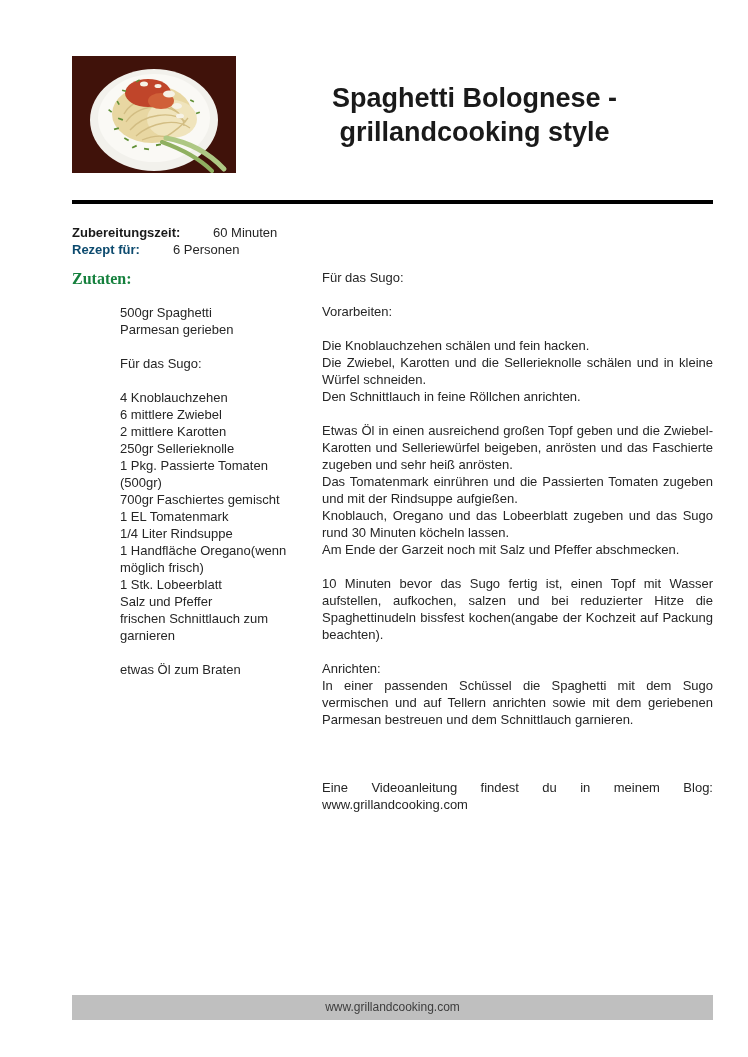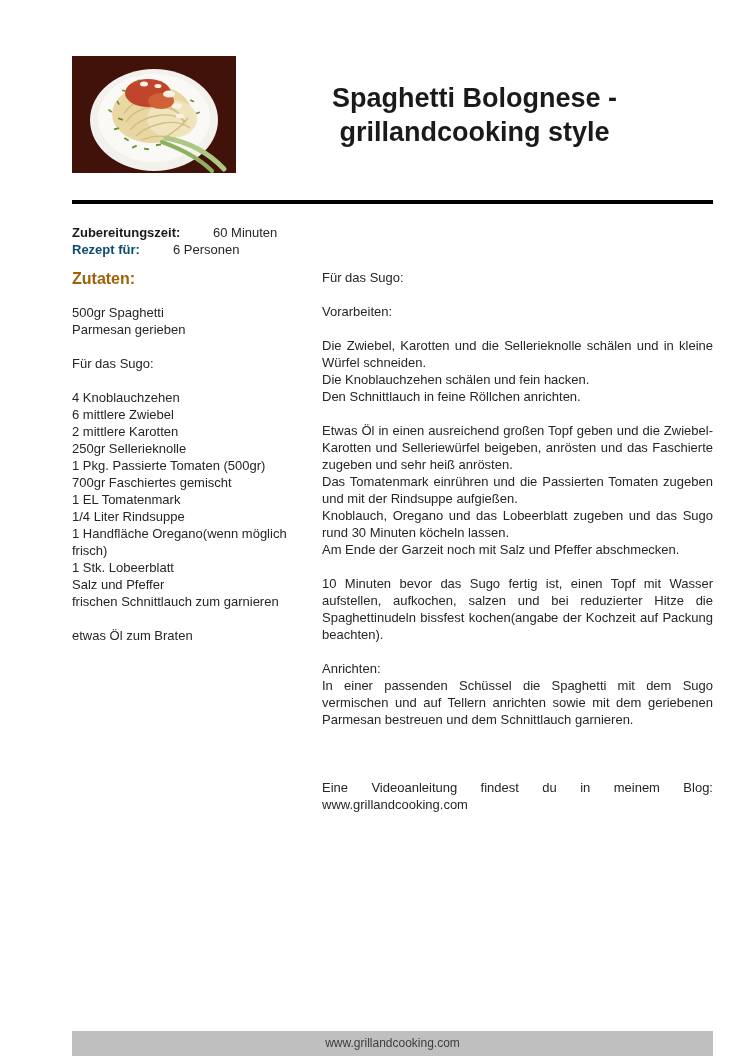--- a/index.html
+++ b/index.html
@@ -21,25 +21,25 @@
   }
   .divider{margin-top:27px;border-top:4px solid #000000;}
   .meta{display:flex;margin-top:20px;font-size:13px;line-height:17px;flex-direction:column;}
   .meta-pair{display:flex;}
   .meta-pair.left{width:250px;}
   .meta-pair.left .label{font-weight:bold;width:141px;color:#1a1a1a;}
   .meta-pair.right .label{font-weight:bold;width:101px;color:#0c4a6e;}
   .columns{display:flex;margin-top:11px;}
   .col-left{width:250px;padding-right:10px;box-sizing:border-box;}
   .col-right{flex:1;}
-  .col-heading{font-size:16px;font-weight:bold;line-height:20px;color:#a16207;margin-bottom:15px;}
-  .line{min-height:17px;line-height:17px;font-size:13px;}
+  .col-heading{font-size:16px;font-weight:bold;line-height:20px;color:#15803d;margin-bottom:15px;font-family:Liberation Serif, serif;}
+  .line{min-height:17px;line-height:17px;font-size:13px;margin-left:48px;}
   .para{min-height:17px;line-height:17px;font-size:13px;text-align:justify;margin:0;}
   .footer-bar{
-    position:absolute;left:72px;right:35px;top:1031px;height:25px;
+    position:absolute;left:72px;right:35px;top:995px;height:25px;
     background:#bfbfbf;text-align:center;
     font-size:12px;line-height:25px;color:#3d3d3d;
   }
 </style>
 </head>
 <body>
 
 <div class="page">
 
   <div class="header">
@@ -130,22 +130,22 @@
           <div class="line blank"></div>
           <div class="line">etwas Öl zum Braten</div>
         </div>
     </div>
     <div class="col-right">
       <div>
           <div class="para">Für das Sugo:</div>
           <div class="para blank"></div>
           <div class="para">Vorarbeiten:</div>
           <div class="para blank"></div>
+          <div class="para">Die Knoblauchzehen schälen und fein hacken.</div>
           <div class="para">Die Zwiebel, Karotten und die Sellerieknolle schälen und in kleine Würfel schneiden.</div>
-          <div class="para">Die Knoblauchzehen schälen und fein hacken.</div>
           <div class="para">Den Schnittlauch in feine Röllchen anrichten.</div>
           <div class="para blank"></div>
           <div class="para">Etwas Öl in einen ausreichend großen Topf geben und die Zwiebel-Karotten und Selleriewürfel beigeben, anrösten und das Faschierte zugeben und sehr heiß anrösten.</div>
           <div class="para">Das Tomatenmark einrühren und die Passierten Tomaten zugeben und mit der Rindsuppe aufgießen.</div>
           <div class="para">Knoblauch, Oregano und das Lobeerblatt zugeben und das Sugo rund 30 Minuten köcheln lassen.</div>
           <div class="para">Am Ende der Garzeit noch mit Salz und Pfeffer abschmecken.</div>
           <div class="para blank"></div>
           <div class="para">10 Minuten bevor das Sugo fertig ist, einen Topf mit Wasser aufstellen, aufkochen, salzen und bei reduzierter Hitze die Spaghettinudeln bissfest kochen(angabe der Kochzeit auf Packung beachten).</div>
           <div class="para blank"></div>
           <div class="para">Anrichten:</div>

